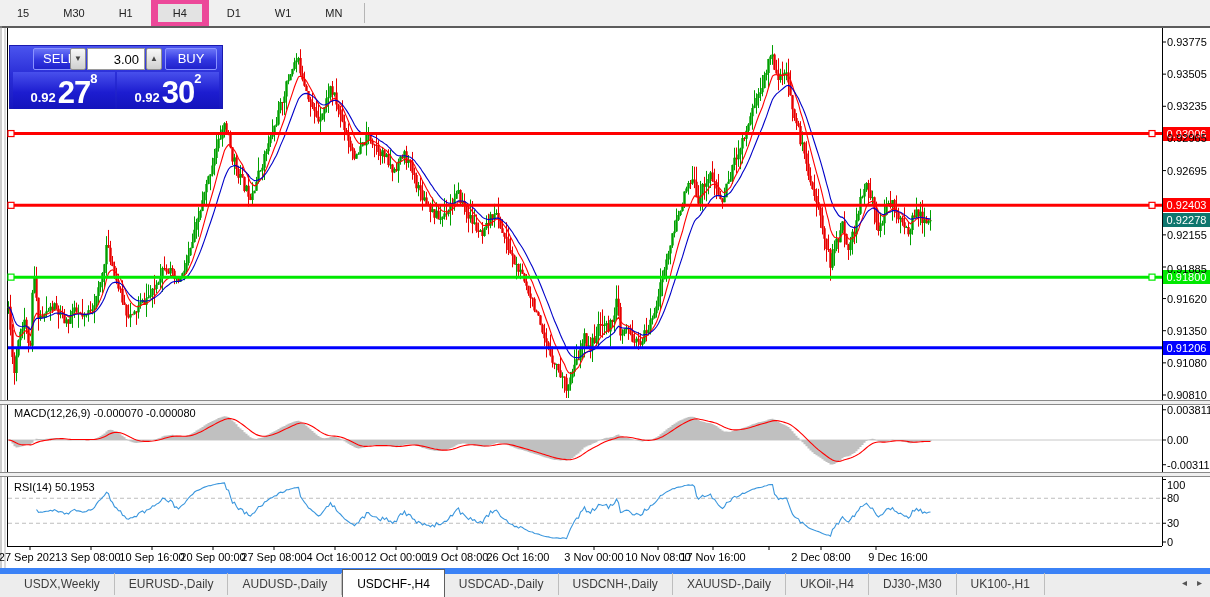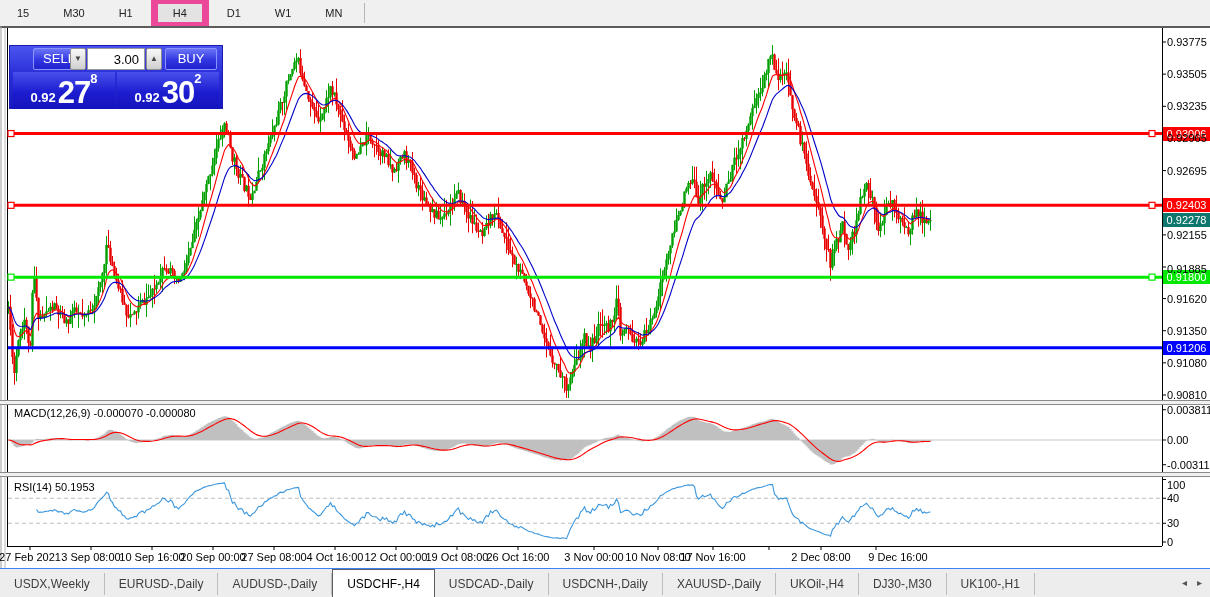--- a/index.html
+++ b/index.html
@@ -50,21 +50,21 @@
   .labels{position:absolute;left:0;top:0;width:1210px;height:597px;z-index:3;pointer-events:none;}
   .ytick{position:absolute;left:1167px;font-size:11px;color:#000;white-space:nowrap;}
   .pricetag{position:absolute;left:1163px;width:47px;height:14px;font-size:11px;color:#fff;
             text-align:center;line-height:14px;white-space:nowrap;}
   .datelabel{position:absolute;top:551px;font-size:11px;color:#000;white-space:nowrap;
              transform:translateX(-50%);}
   .groove{position:absolute;left:0;right:0;height:3px;background:#f0f0f0;
           border-top:1px solid #8a8a8a;border-bottom:1px solid #8a8a8a;z-index:2;}
   
   .tabbar{position:absolute;left:0;right:0;bottom:0;height:29px;background:#ededed;
-          border-top:1px solid #3b82f6;display:flex;align-items:flex-end;
+          border-top:6px solid #3b82f6;display:flex;align-items:flex-end;padding-left:10px;
           box-sizing:border-box;z-index:6;}
   .tab{height:22px;padding:0 14px;font-size:12px;color:#3d3d3d;display:flex;align-items:center;
        border-right:1px solid #bdbdbd;cursor:pointer;white-space:nowrap;margin-bottom:2px;}
   .tab.active{background:#ffffff;border:1px solid #5f5f5f;border-bottom:none;height:27px;
               color:#000;margin-bottom:0;position:relative;top:0;}
   .tab-arrows{position:absolute;right:8px;bottom:9px;font-size:10px;color:#555;display:flex;gap:10px;}
   .tab-arrows span{cursor:pointer;}
 </style>
 </head>
 <body>
@@ -169,24 +169,24 @@
       <div class="ytick" style="top:228.87015177065788px;">0.92155</div>
       <div class="ytick" style="top:263px;">0.91885</div>
       <div class="ytick" style="top:292.56492411467104px;">0.91620</div>
       <div class="ytick" style="top:324.70994940978113px;">0.91350</div>
       <div class="ytick" style="top:356.8549747048899px;">0.91080</div>
       <div class="ytick" style="top:389px;">0.90810</div>
       <div class="ytick" style="top:403.752093px;">0.003811</div>
       <div class="ytick" style="top:434px;">0.00</div>
       <div class="ytick" style="top:458.723755px;">-0.003115</div>
       <div class="ytick" style="top:479px;">100</div>
-      <div class="ytick" style="top:492.25px;">40</div>
+      <div class="ytick" style="top:492.25px;">80</div>
       <div class="ytick" style="top:517.25px;">30</div>
       <div class="ytick" style="top:536px;">0</div>
-      <div class="datelabel" style="left:30px;">27 Feb 2021</div>
+      <div class="datelabel" style="left:30px;">27 Sep 2021</div>
       <div class="datelabel" style="left:91px;">3 Sep 08:00</div>
       <div class="datelabel" style="left:152px;">10 Sep 16:00</div>
       <div class="datelabel" style="left:213px;">20 Sep 00:00</div>
       <div class="datelabel" style="left:274px;">27 Sep 08:00</div>
       <div class="datelabel" style="left:335px;">4 Oct 16:00</div>
       <div class="datelabel" style="left:396px;">12 Oct 00:00</div>
       <div class="datelabel" style="left:457px;">19 Oct 08:00</div>
       <div class="datelabel" style="left:518px;">26 Oct 16:00</div>
       <div class="datelabel" style="left:594px;">3 Nov 00:00</div>
       <div class="datelabel" style="left:658px;">10 Nov 08:00</div>

